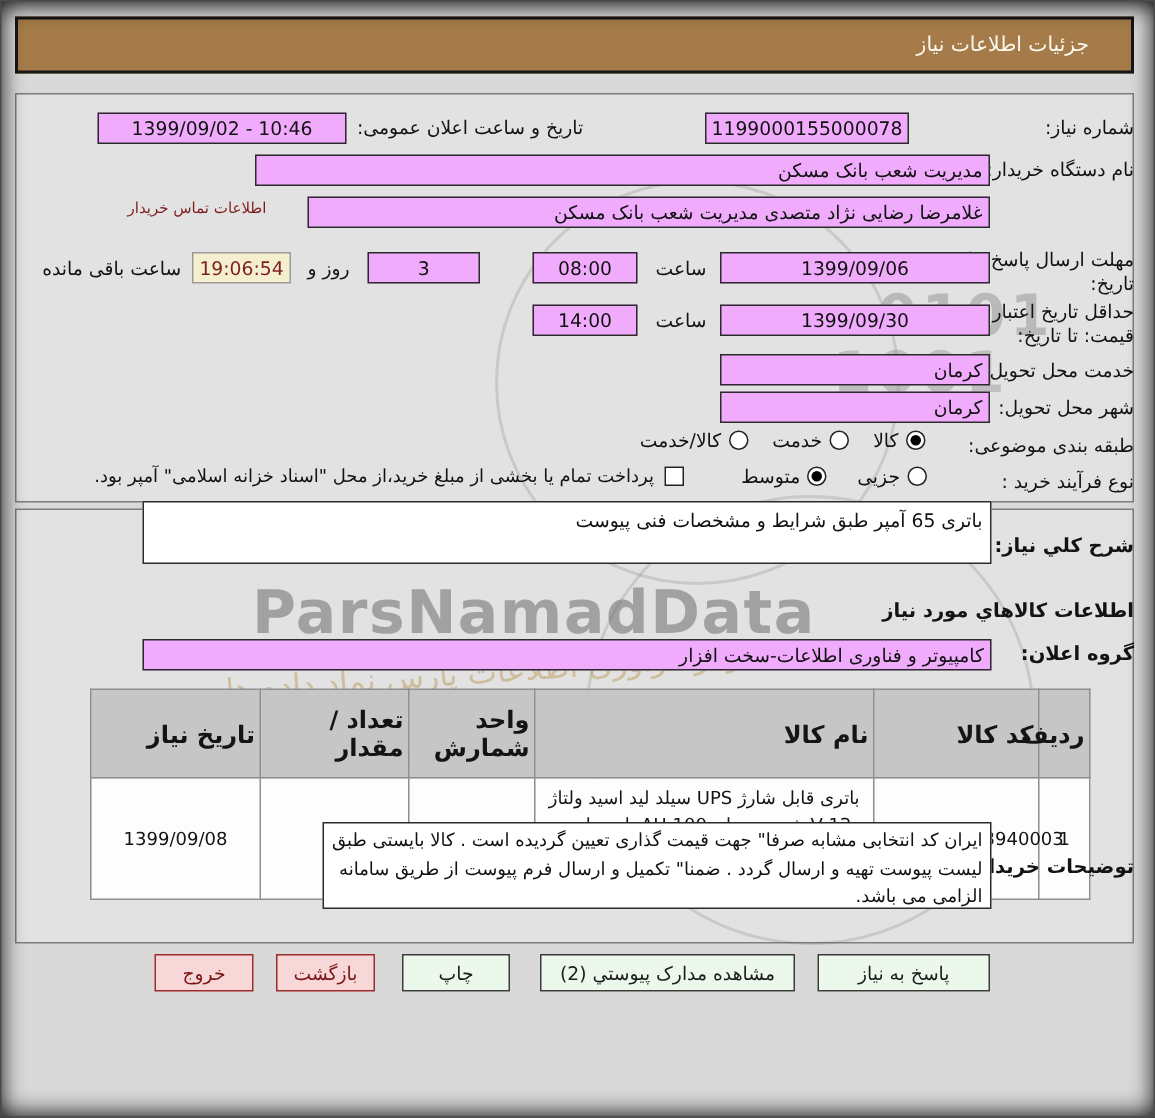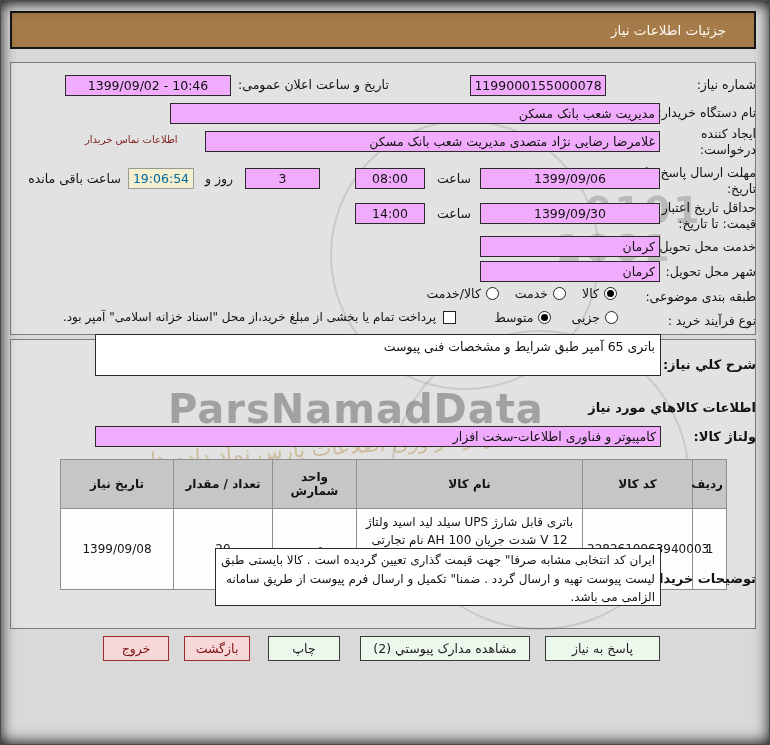--- a/index.html
+++ b/index.html
@@ -36,21 +36,21 @@
   #panel2 { top:339px; height:290px; }
   .lbl { position:absolute; font-size:12.5px; text-align:right; line-height:1.3; z-index:6; color:#131313; }
   .lbl.ltrAlign { text-align:left; }
   .blbl { font-weight:bold; font-size:13px; }
   .inp {
     position:absolute; background:#f0abfc; border:1px solid #2b2b2b;
     height:21px; font-size:12.5px; display:flex; align-items:center;
     justify-content:center; z-index:6; color:#111;
   }
   .inp.rt { justify-content:flex-start; padding-right:4px; }
-  .inp.count { background:#f4efcf; color:#0369a1; border-color:#9a9a9a; }
+  .inp.count { background:#f4efcf; color:#7f1d1d; border-color:#9a9a9a; }
   .box {
     position:absolute; background:#ffffff; border:1px solid #2b2b2b;
     font-size:12.5px; padding:2px 5px; text-align:right; z-index:6;
     line-height:1.55; color:#111; overflow:hidden;
   }
   .ltr { direction:ltr; unicode-bidi:embed; }
   .link { position:absolute; color:#7f1d1d; font-size:10px; cursor:pointer; z-index:6; }
   .radio-group { position:absolute; display:flex; gap:16px; align-items:center; font-size:12.5px; z-index:6; }
   .radio-item { display:flex; align-items:center; gap:5px; cursor:pointer; }
   .radio {
@@ -62,22 +62,22 @@
   }
   .checkbox {
     width:13px; height:13px; border:1px solid #222; background:#fff; display:inline-block; flex:0 0 auto; cursor:pointer;
   }
   .chk-row { position:absolute; display:flex; align-items:center; gap:7px; font-size:12px; z-index:6; }
   table.goods {
     position:absolute; left:60px; top:459px; width:666px;
     border-collapse:collapse; z-index:6; table-layout:fixed;
   }
   table.goods th {
-    background:#c6c6c6; border:1px solid #8f8f8f; font-size:12px; font-weight:bold;
-    padding:10px 3px; color:#141414;
+    background:#c6c6c6; border:1px solid #8f8f8f; font-size:16px; font-weight:bold;
+    padding:10px 3px; color:#141414;text-align:right;
   }
   table.goods td {
     background:#fdfdfd; border:1px solid #8f8f8f; font-size:12px;
     padding:4px 4px; text-align:center; vertical-align:middle; line-height:1.5; color:#141414;
   }
   .btn {
     position:absolute; top:636px; height:25px; font-size:12.5px;
     display:flex; align-items:center; justify-content:center; cursor:pointer; z-index:6;
     font-family:"DejaVu Sans", sans-serif;
   }
@@ -115,21 +115,20 @@
   <div class="panel" id="panel1"></div>
 
   <div class="lbl" style="right:14px;top:77px;">شماره نیاز:</div>
   <div class="inp ltr" style="left:470px;top:75px;width:136px;">1199000155000078</div>
   <div class="lbl ltrAlign" style="left:238px;top:77px;width:216px;">تاریخ و ساعت اعلان عمومی:</div>
   <div class="inp ltr" style="left:65px;top:75px;width:166px;">1399/09/02 - 10:46</div>
 
   <div class="lbl" style="right:14px;top:105px;">نام دستگاه خریدار:</div>
   <div class="inp rt" style="left:170px;top:103px;width:490px;">مدیریت شعب بانک مسکن</div>
 
-  <div class="lbl" style="right:14px;top:126px;width:92px;">ایجاد کننده درخواست:</div>
   <div class="inp rt" style="left:205px;top:131px;width:455px;">غلامرضا رضایی نژاد متصدی  مدیریت شعب بانک مسکن</div>
   <div class="link" style="left:85px;top:134px;">اطلاعات تماس خریدار</div>
 
   <div class="lbl" style="right:14px;top:165px;width:112px;">مهلت ارسال پاسخ: تا تاریخ:</div>
   <div class="inp ltr" style="left:480px;top:168px;width:180px;">1399/09/06</div>
   <div class="lbl" style="left:432px;top:171px;width:44px;text-align:center;">ساعت</div>
   <div class="inp ltr" style="left:355px;top:168px;width:70px;">08:00</div>
   <div class="inp ltr" style="left:245px;top:168px;width:75px;">3</div>
   <div class="lbl" style="left:197px;top:171px;width:44px;text-align:center;">روز و</div>
   <div class="inp ltr count" style="left:128px;top:168px;width:66px;">19:06:54</div>
@@ -177,21 +176,21 @@
     <span>پرداخت تمام یا بخشی از مبلغ خرید،از محل "اسناد خزانه اسلامی" آمپر بود.</span>
   </div>
 
   <div class="panel" id="panel2"></div>
 
   <div class="lbl blbl" style="right:14px;top:357px;">شرح کلي نیاز:</div>
   <div class="box" style="left:95px;top:334px;width:566px;height:42px;">باتری 65 آمپر طبق شرایط و مشخصات فنی پیوست</div>
 
   <div class="lbl blbl" style="right:14px;top:400px;">اطلاعات کالاهاي مورد نیاز</div>
 
-  <div class="lbl blbl" style="right:14px;top:429px;">ولتاژ کالا:</div>
+  <div class="lbl blbl" style="right:14px;top:429px;">گروه اعلان:</div>
   <div class="inp rt" style="left:95px;top:426px;width:566px;">کامپیوتر و فناوری اطلاعات-سخت افزار</div>
 
   <table class="goods">
     <colgroup>
       <col style="width:34px">
         <col style="width:110px">
         <col style="width:226px">
       <col style="width:84px">
         <col style="width:99px">
         <col style="width:113px">

